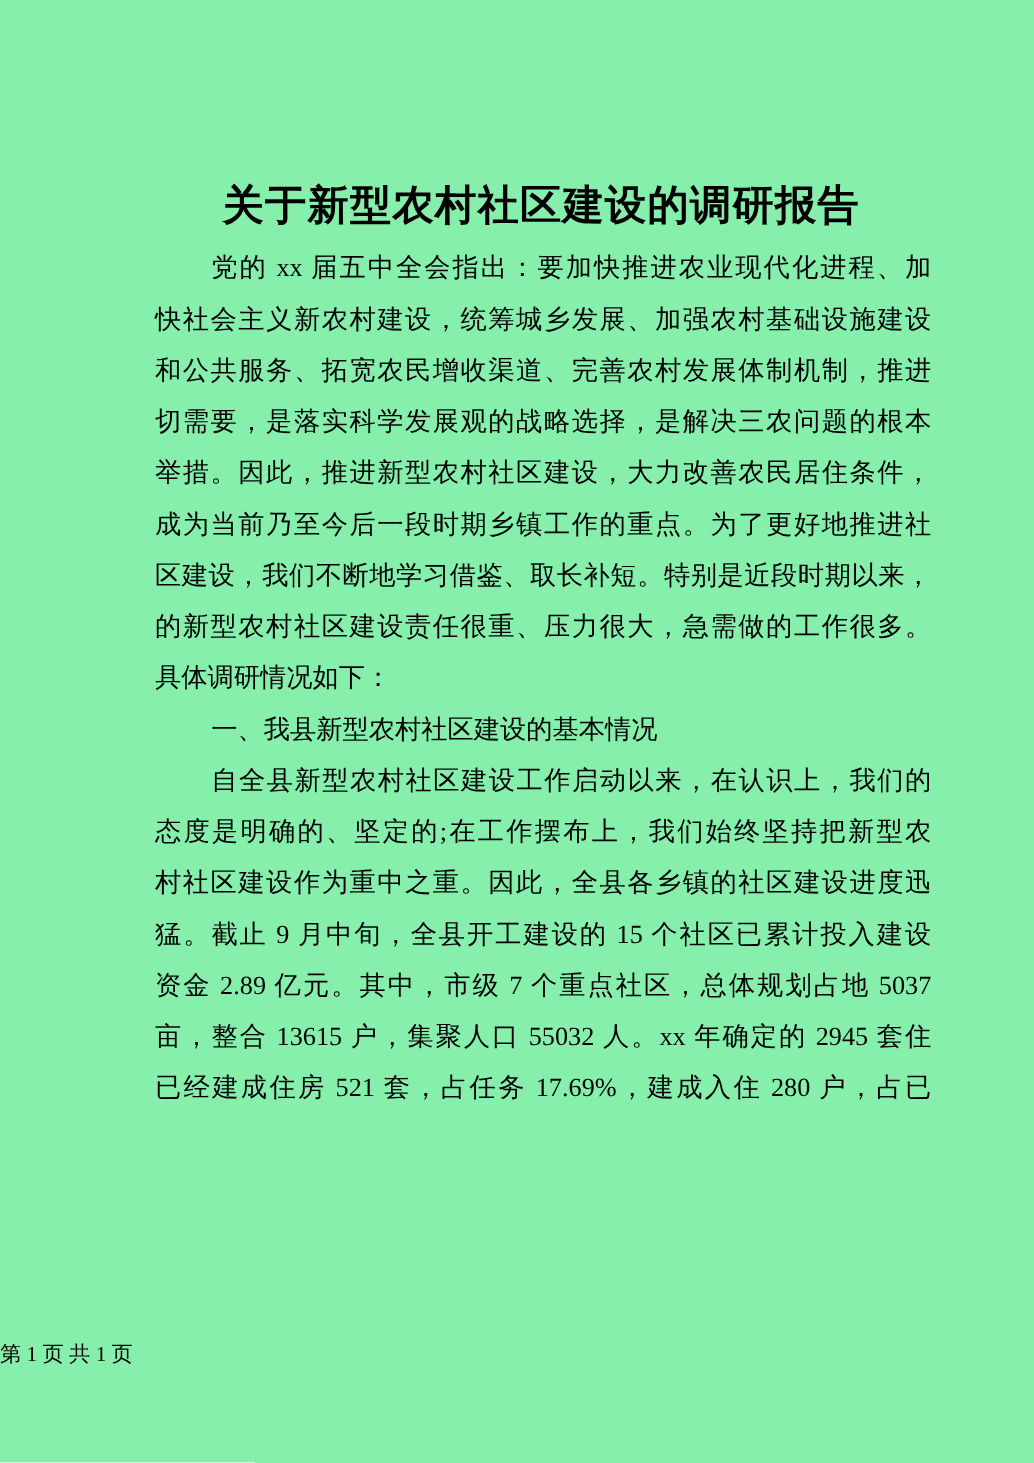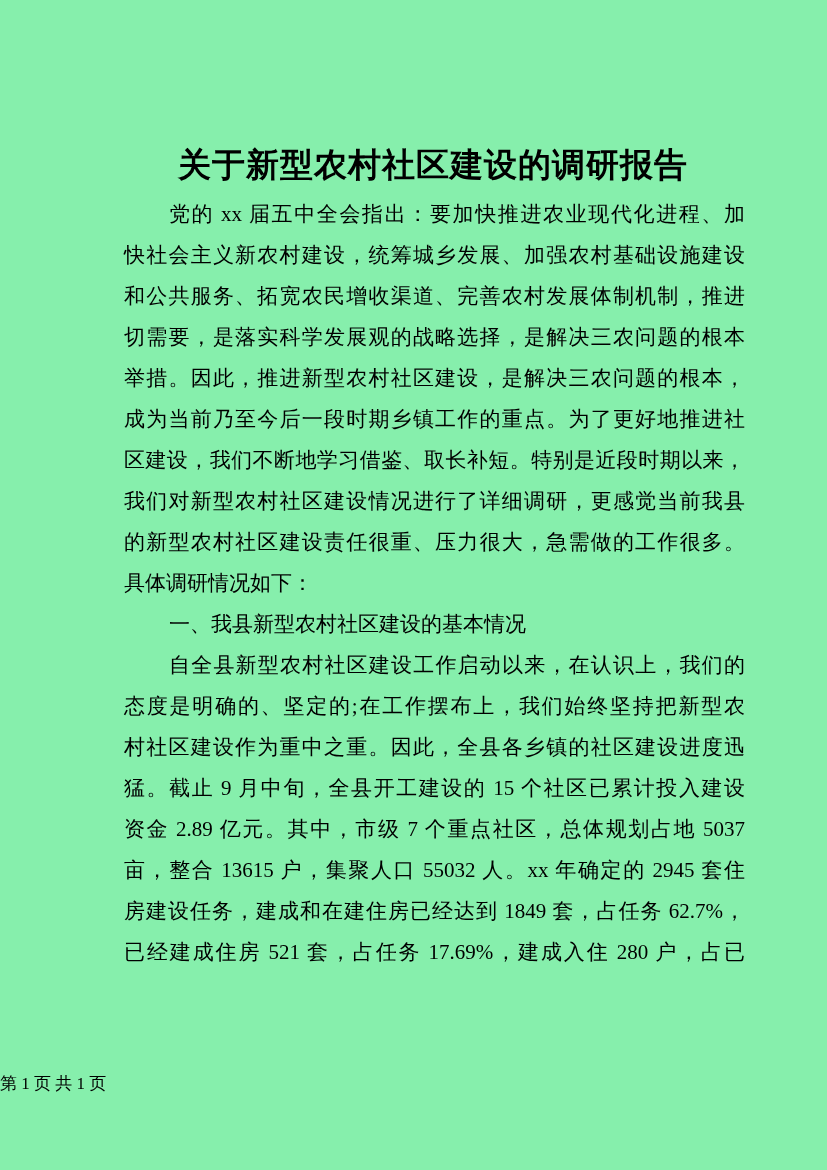--- a/index.html
+++ b/index.html
@@ -69,34 +69,32 @@
 <div class="page">
 
   <h1 class="title">关于新型农村社区建设的调研报告</h1>
 
   <div class="body-text">
 
   <p class="line indent">党的 xx 届五中全会指出：要加快推进农业现代化进程、加</p>
       <p class="line">快社会主义新农村建设，统筹城乡发展、加强农村基础设施建设</p>
       <p class="line">和公共服务、拓宽农民增收渠道、完善农村发展体制机制，推进</p>
       <p class="line">切需要，是落实科学发展观的战略选择，是解决三农问题的根本</p>
-      <p class="line">举措。因此，推进新型农村社区建设，是解决三农问题的根本，</p>
+      <p class="line">举措。因此，推进新型农村社区建设，大力改善农民居住条件，</p>
       <p class="line">成为当前乃至今后一段时期乡镇工作的重点。为了更好地推进社</p>
       <p class="line">区建设，我们不断地学习借鉴、取长补短。特别是近段时期以来，</p>
-      <p class="line">我们对新型农村社区建设情况进行了详细调研，更感觉当前我县</p>
       <p class="line">的新型农村社区建设责任很重、压力很大，急需做的工作很多。</p>
       <p class="line left">具体调研情况如下：</p>
       <p class="line indent left">一、我县新型农村社区建设的基本情况</p>
       <p class="line indent">自全县新型农村社区建设工作启动以来，在认识上，我们的</p>
       <p class="line">态度是明确的、坚定的;在工作摆布上，我们始终坚持把新型农</p>
       <p class="line">村社区建设作为重中之重。因此，全县各乡镇的社区建设进度迅</p>
       <p class="line">猛。截止 9 月中旬，全县开工建设的 15 个社区已累计投入建设</p>
       <p class="line">资金 2.89 亿元。其中，市级 7 个重点社区，总体规划占地 5037</p>
       <p class="line">亩，整合 13615 户，集聚人口 55032 人。xx 年确定的 2945 套住</p>
-      <p class="line">房建设任务，建成和在建住房已经达到 1849 套，占任务 62.7%，</p>
       <p class="line">已经建成住房 521 套，占任务 17.69%，建成入住 280 户，占已</p>
     </div>
 
   <div class="footer">
     <span>第 1 页 共 1 页</span>
   </div>
 
 </div>
 
 </body></html>

